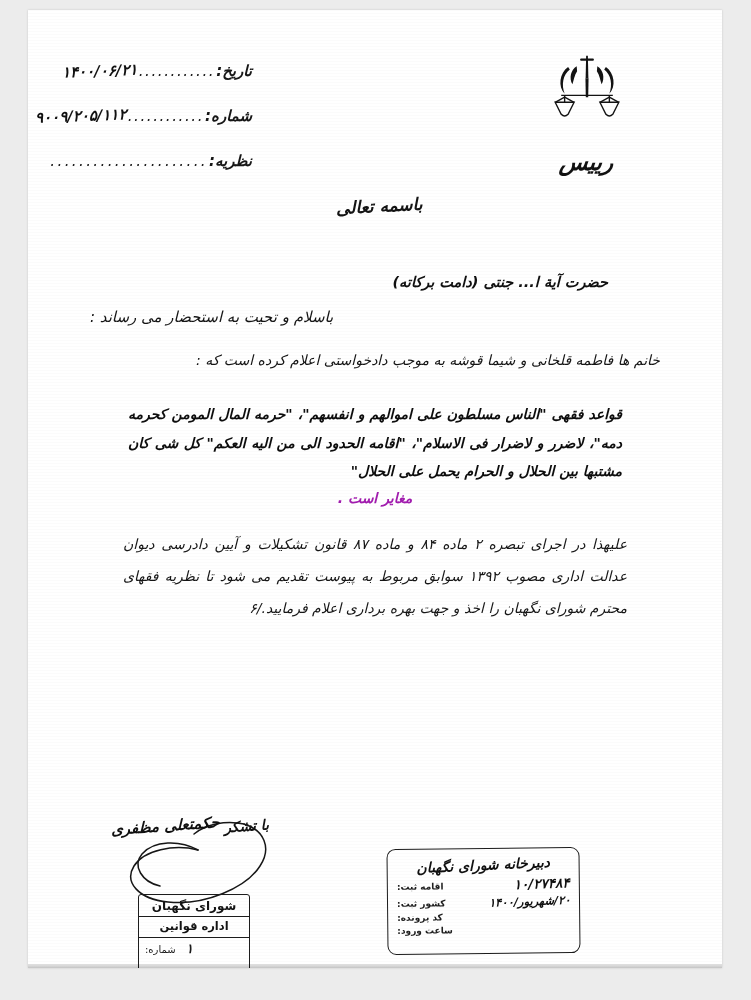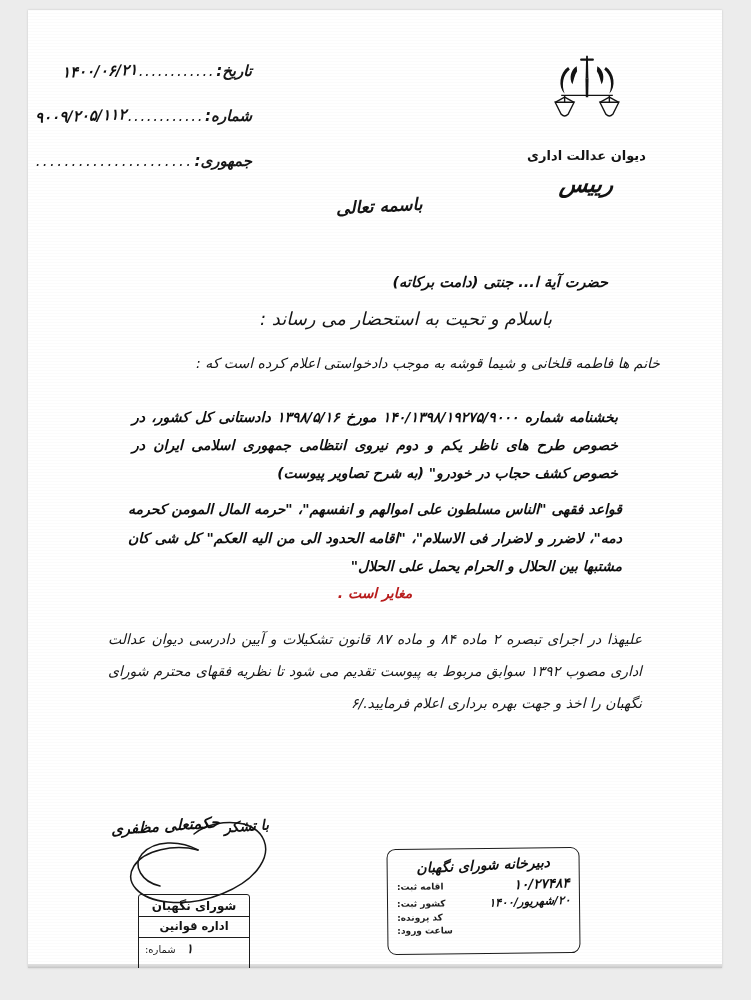--- a/index.html
+++ b/index.html
@@ -152,23 +152,23 @@
     text-align: right;
     margin: 0 0 18px 0;
     padding-right: 52px;
     color: #101010;
   }
   .addressee.second {
     margin-top: -6px;
     margin-bottom: 34px;
   }
   .greeting {
-    font-size: 18px;
-    font-style: italic;
-    text-align: right;
+    font-size: 15px;
+    font-style: italic;
+    text-align: left;
     margin: 0 0 26px 0;
     padding-right: 108px;
     color: #141414;
   }
   .claimants {
     font-size: 14px;
     font-style: italic;
     text-align: right;
     margin: 15px 0 32px 0;
     padding-right: 0;
@@ -203,29 +203,29 @@
     margin: 0 0 4px 0;
     padding: 0 38px 0 38px;
     color: #0d0d0d;
   }
   .rules-tail {
     font-size: 14px;
     font-style: italic;
     font-weight: 600;
     text-align: center;
     margin: 0 0 22px 0;
-    color: #b91c1c;
+    color: #a21caf;
   }
   .closing-block {
     font-size: 14px;
     font-style: italic;
     text-align: justify;
     text-align-last: right;
     line-height: 2.3;
-    margin: 0;
+    margin: 15px;
     padding: 0 18px 0 18px;
     color: #151515;
   }
 
   
   .sign-area {
     position: absolute;
     top: 806px;
     right: 432px;
     width: 200px;
@@ -394,56 +394,54 @@
           <path d="M13 58 L35 58 L28 72 Q24 76 20 72 Z"></path>
 
           <path d="M65 58 L87 58 L80 72 Q76 76 72 72 Z"></path>
 
           <line x1="13" y1="58" x2="24" y2="52"></line>
           <line x1="35" y1="58" x2="24" y2="52"></line>
           <line x1="65" y1="58" x2="76" y2="52"></line>
           <line x1="87" y1="58" x2="76" y2="52"></line>
         </g>
       </svg>
-      <div class="fa lh-line lh-org">دیوان عدالت اداری</div>
       <div class="fa lh-role">رییس</div>
     </div>
 
     <div class="meta">
 
       <div class="meta-row">
         <span class="fa meta-label">تاریخ:</span>
         <span class="fa meta-dots">............</span>
         <span class="fa meta-val hand">۱۴۰۰/۰۶/۲۱</span>
       </div>
 
       <div class="meta-row">
         <span class="fa meta-label">شماره:</span>
         <span class="fa meta-dots">............</span>
         <span class="fa meta-val hand">۹۰۰۹/۲۰۵/۱۱۲</span>
       </div>
 
       <div class="meta-row attach">
-        <span class="fa meta-label">جمهوری:</span>
+        <span class="fa meta-label">نظریه:</span>
         <span class="fa meta-dots">......................</span>
       </div>
 
     </div>
 
     <div class="fa basmala">باسمه تعالی</div>
 
     <div class="body-area">
 
       <p class="fa addressee">حضرت آیة ا... جنتی (دامت برکاته)</p>
 
       <p class="fa greeting">باسلام و تحیت به استحضار می رساند :</p>
 
       <p class="fa claimants">خانم ها فاطمه قلخانی و شیما قوشه به موجب دادخواستی اعلام کرده است که :</p>
 
-      <p class="fa quoted-block">بخشنامه شماره ۱۴۰/۱۳۹۸/۱۹۲۷۵/۹۰۰۰ مورخ ۱۳۹۸/۵/۱۶ دادستانی کل کشور، در خصوص طرح های ناظر یکم و دوم نیروی انتظامی جمهوری اسلامی ایران در خصوص کشف حجاب در خودرو" (به شرح تصاویر پیوست)</p>
 
 
       <p class="fa rules-block">قواعد فقهی "الناس مسلطون علی اموالهم و انفسهم"، "حرمه المال المومن کحرمه دمه"، لاضرر و لاضرار فی الاسلام"، "اقامه الحدود الی من الیه العکم" کل شی کان مشتبها بین الحلال و الحرام یحمل علی الحلال"</p>
       <p class="fa rules-tail">مغایر است .</p>
 
       <p class="fa closing-block">علیهذا در اجرای تبصره ۲ ماده ۸۴ و ماده ۸۷ قانون تشکیلات و آیین دادرسی دیوان عدالت اداری مصوب ۱۳۹۲ سوابق مربوط به پیوست تقدیم می شود تا نظریه فقهای محترم شورای نگهبان را اخذ و جهت بهره برداری اعلام فرمایید./۶</p>
 
     </div>
 
     <div class="sign-area">

